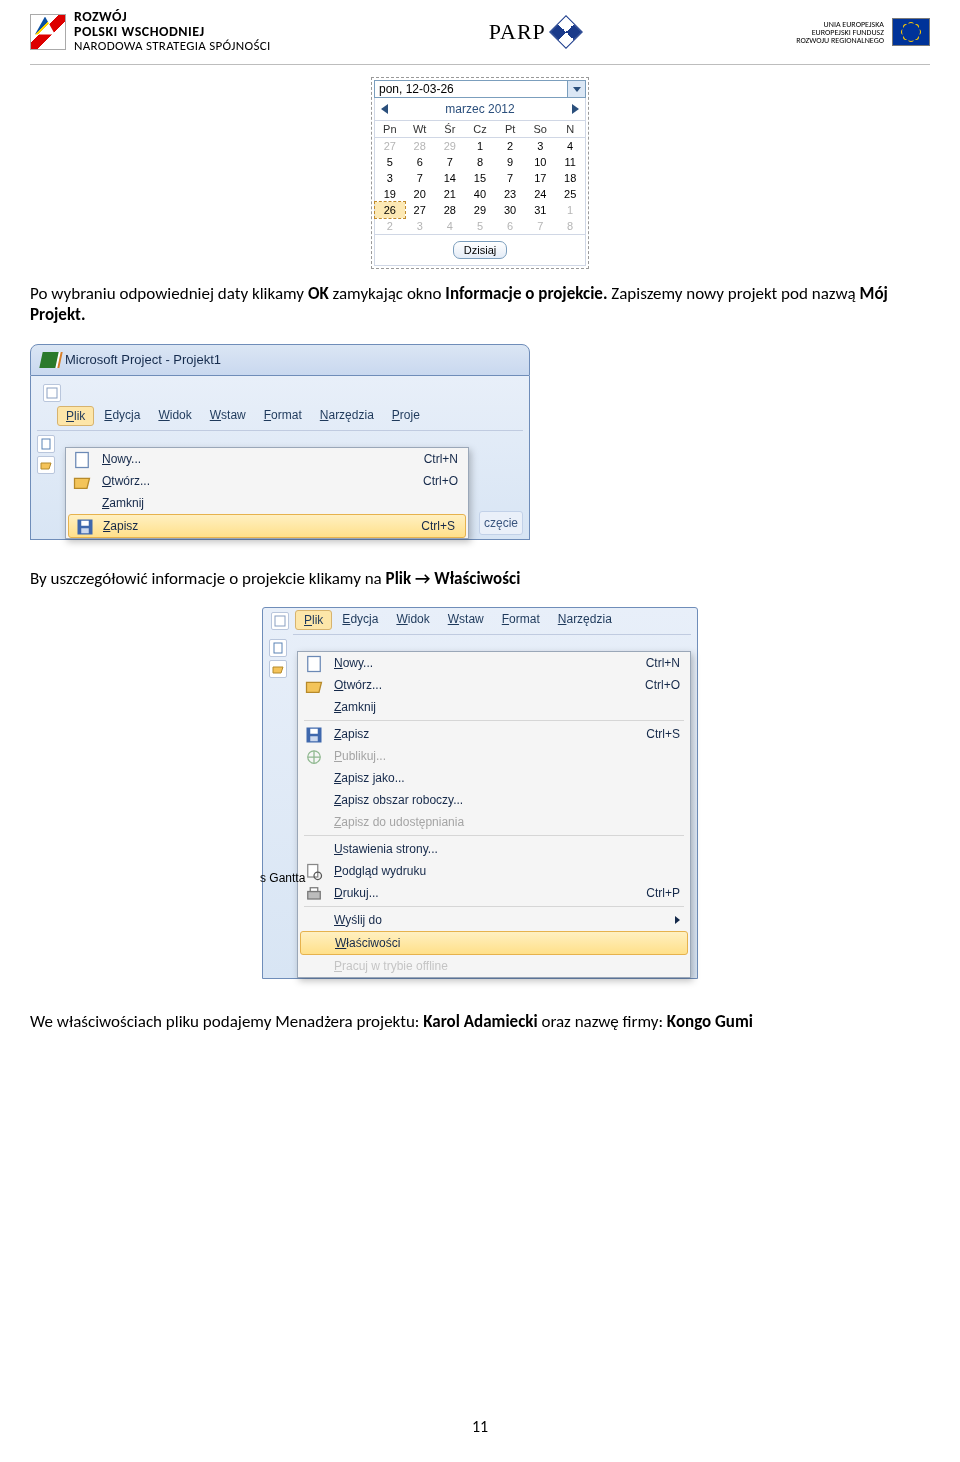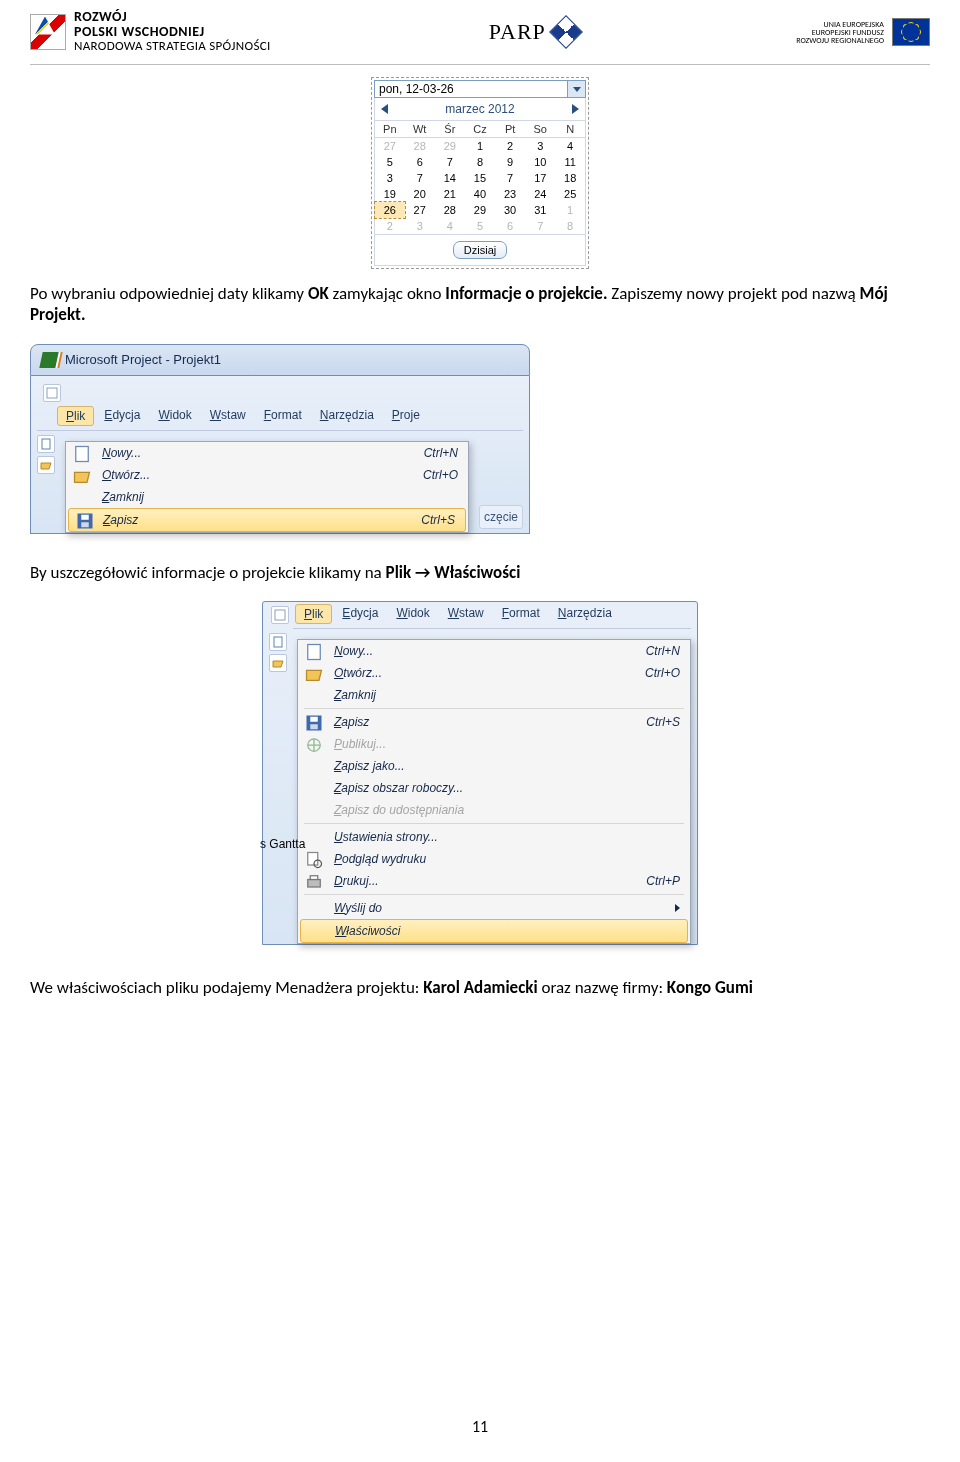--- a/index.html
+++ b/index.html
@@ -139,24 +139,23 @@
   .menubar{ display:flex;gap:2px;padding:2px 0 4px 20px;border-bottom:1px solid #c0cbe0;}
   .menubar span{ padding:2px 8px;color:#1e395b;border-radius:3px;white-space:nowrap;}
   .menubar span.active{ background:#fde6a9;border:1px solid #d7b36e;}
   .menubar span u{text-decoration:underline;}
   .toolbar-row{ display:flex;gap:4px;padding:4px 0 2px 6px;}
   .tb-ico{ width:18px;height:18px;background:#fff;border:1px solid #b9c6dc;border-radius:2px;display:flex;align-items:center;justify-content:center;}
   .tb-ico svg{width:12px;height:12px;}
 
   .dropdown{
     position:relative;
-    margin-top:10px;
+    margin-top:16px;
     border:1px solid #9aa7b8;background:#f5f5f5;
     box-shadow:2px 3px 7px rgba(0,0,0,.25);
-    font-style:italic;
   }
   .dropdown .row{
     display:flex;align-items:center;gap:10px;
     padding:4px 10px 4px 36px;position:relative;min-height:22px;
     color:#15294a;
   }
   .dropdown .row.dis{ color:#a5a5a5; }
   .dropdown .row .sc{ margin-left:auto;color:#15294a;}
   .dropdown .row.hl{
     background:linear-gradient(#fff0c1,#ffe08a);
@@ -487,20 +486,23 @@
                 <span class="sc">Ctrl+P</span>
               </div>
               <hr>
               <div class="row">
                 <span><u>W</u>yślij do</span>
                 <span class="subarrow"></span>
               </div>
               <div class="row hl">
                 <span><u>W</u>łaściwości</span>
               </div>
+              <div class="row dis" style="opacity: 0.6; border-bottom: none; overflow: hidden; height: 14px;">
+                <span><u>P</u>racuj w trybie offline</span>
+              </div>
             </div>
         </div>
       </div>
     </div>
   </div>
 
   <div style="position:absolute;left:-2px;bottom:18px;display:flex">
     <div class="vbar" style="height:90px"><span>s Gantta</span></div>
     <div class="grid" style="height:90px"></div>
   </div>

